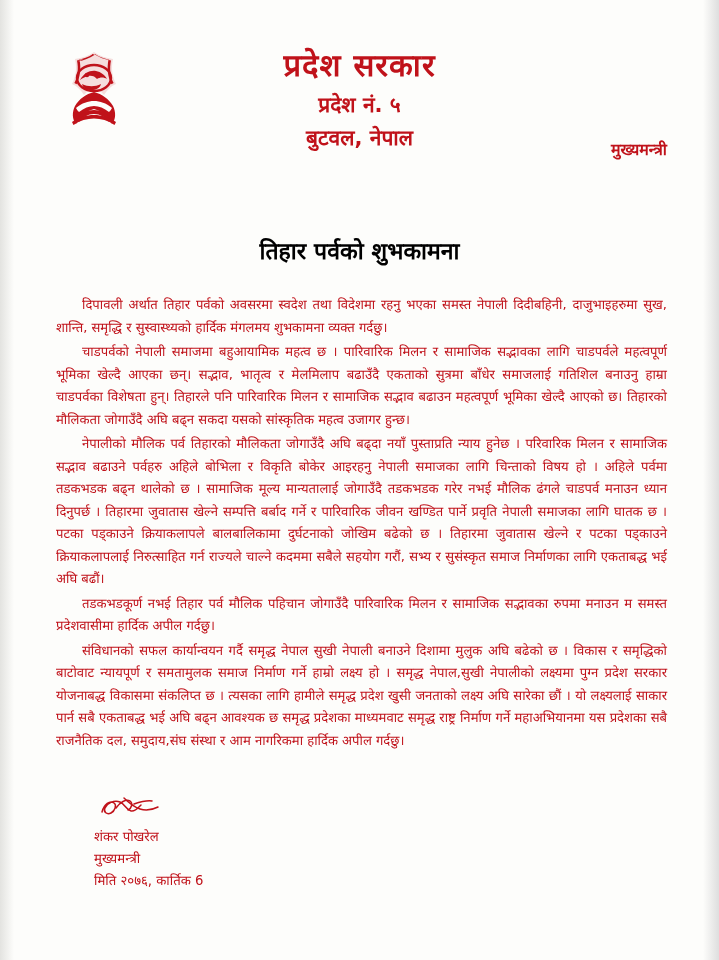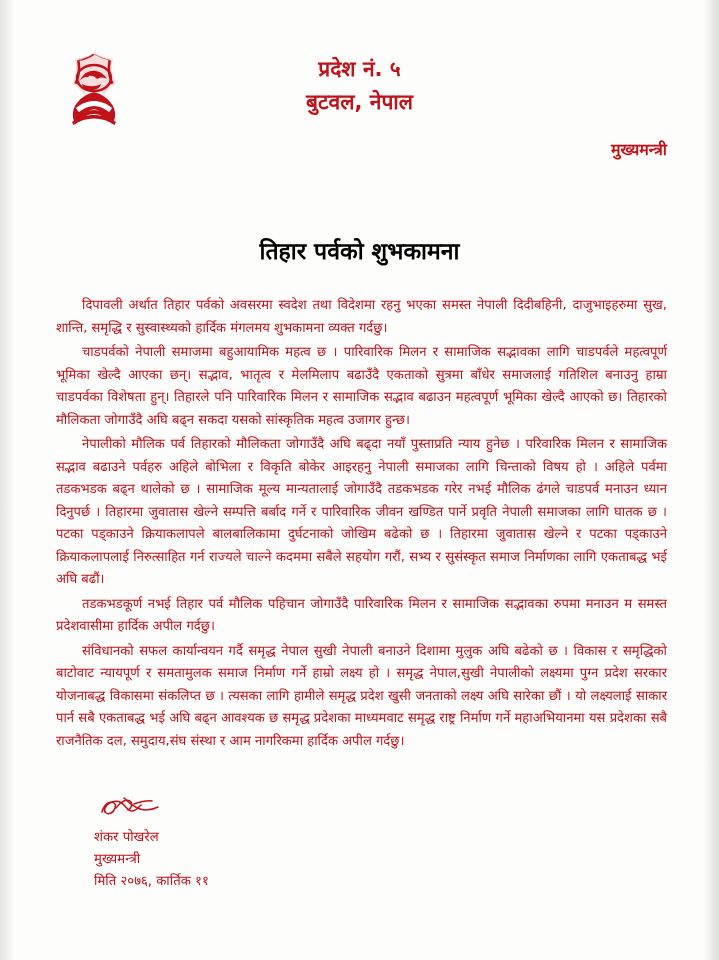--- a/index.html
+++ b/index.html
@@ -140,20 +140,21 @@
           <path d="M30 36 c6 3 13 3 19 0 c-1 4 -5 6 -9.5 6 c-4.5 0 -8.5 -2 -9.5 -6 z"></path>
           <path d="M42 44 c-8 2 -15 7 -19 14 c-3 6 -3 13 1 18 c4 -8 10 -13 18 -15 c8 2 14 7 18 15 c4 -5 4 -12 1 -18 c-4 -7 -11 -12 -19 -14 z"></path>
           <path d="M24 60 c6 -5 12 -7 18 -7 c6 0 12 2 18 7 c-1 2 -2 3 -3 4 c-5 -4 -10 -6 -15 -6 c-5 0 -10 2 -15 6 c-1 -1 -2 -2 -3 -4 z" fill="#fdfdfb"></path>
           <path d="M42 62 c-7 0 -13 3 -17 9 l2 3 c4 -5 9 -8 15 -8 c6 0 11 3 15 8 l2 -3 c-4 -6 -10 -9 -17 -9 z"></path>
           <path d="M20 74 c7 -5 14 -7 22 -7 c8 0 15 2 22 7 l-1.5 3 c-6.5 -4.5 -13.5 -6.5 -20.5 -6.5 c-7 0 -14 2 -20.5 6.5 z"></path>
         </g>
       </svg>
     </div>
 
     <div class="head-center">
+      <div class="gov-title">प्रदेश सरकार</div>
       <div class="gov-sub">प्रदेश नं. ५</div>
       <div class="gov-place">बुटवल, नेपाल</div>
     </div>
 
     <div class="cm-label">मुख्यमन्त्री</div>
   </div>
 
   <div class="doc-title">तिहार पर्वको शुभकामना</div>
 
   <div class="body-text">
@@ -170,16 +171,16 @@
         <g fill="none" stroke="#c0121a" stroke-width="1.5" stroke-linecap="round">
           <path d="M8 26 c2 -8 8 -12 12 -9 c3 2 1 8 -3 10 c-4 2 -8 -1 -6 -5 c2 -5 9 -8 15 -6 c5 2 6 8 11 9 c4 1 7 -3 10 -6"></path>
           <path d="M22 22 c4 -6 10 -9 14 -7 c3 2 2 7 -2 9"></path>
           <path d="M40 18 c6 -2 12 -4 18 -3"></path>
           <path d="M30 12 c5 5 10 9 16 11 c6 2 12 1 18 -2"></path>
         </g>
       </svg>
     </div>
     <div class="sig-line">शंकर पोखरेल</div>
     <div class="sig-line">मुख्यमन्त्री</div>
-    <div class="sig-line">मिति २०७६, कार्तिक ११</div>
+    <div class="sig-line">मिति २०७६, कार्तिक 6</div>
   </div>
 
 </div>
 
 </body></html>

